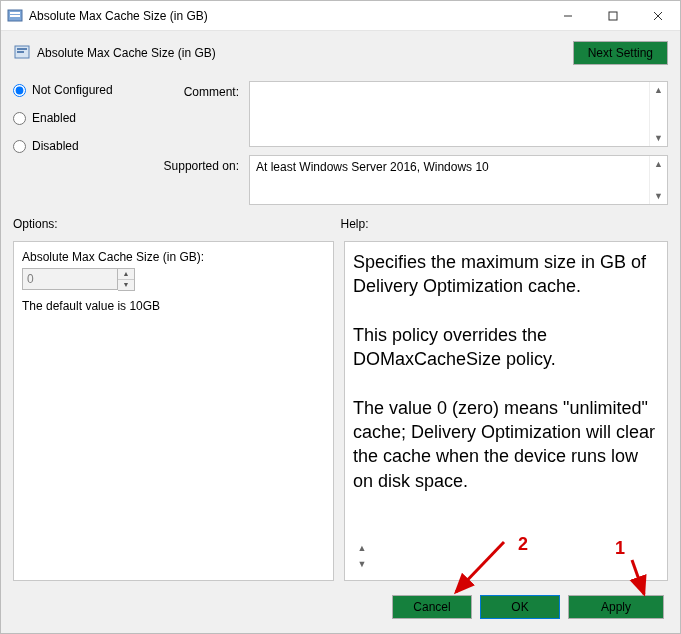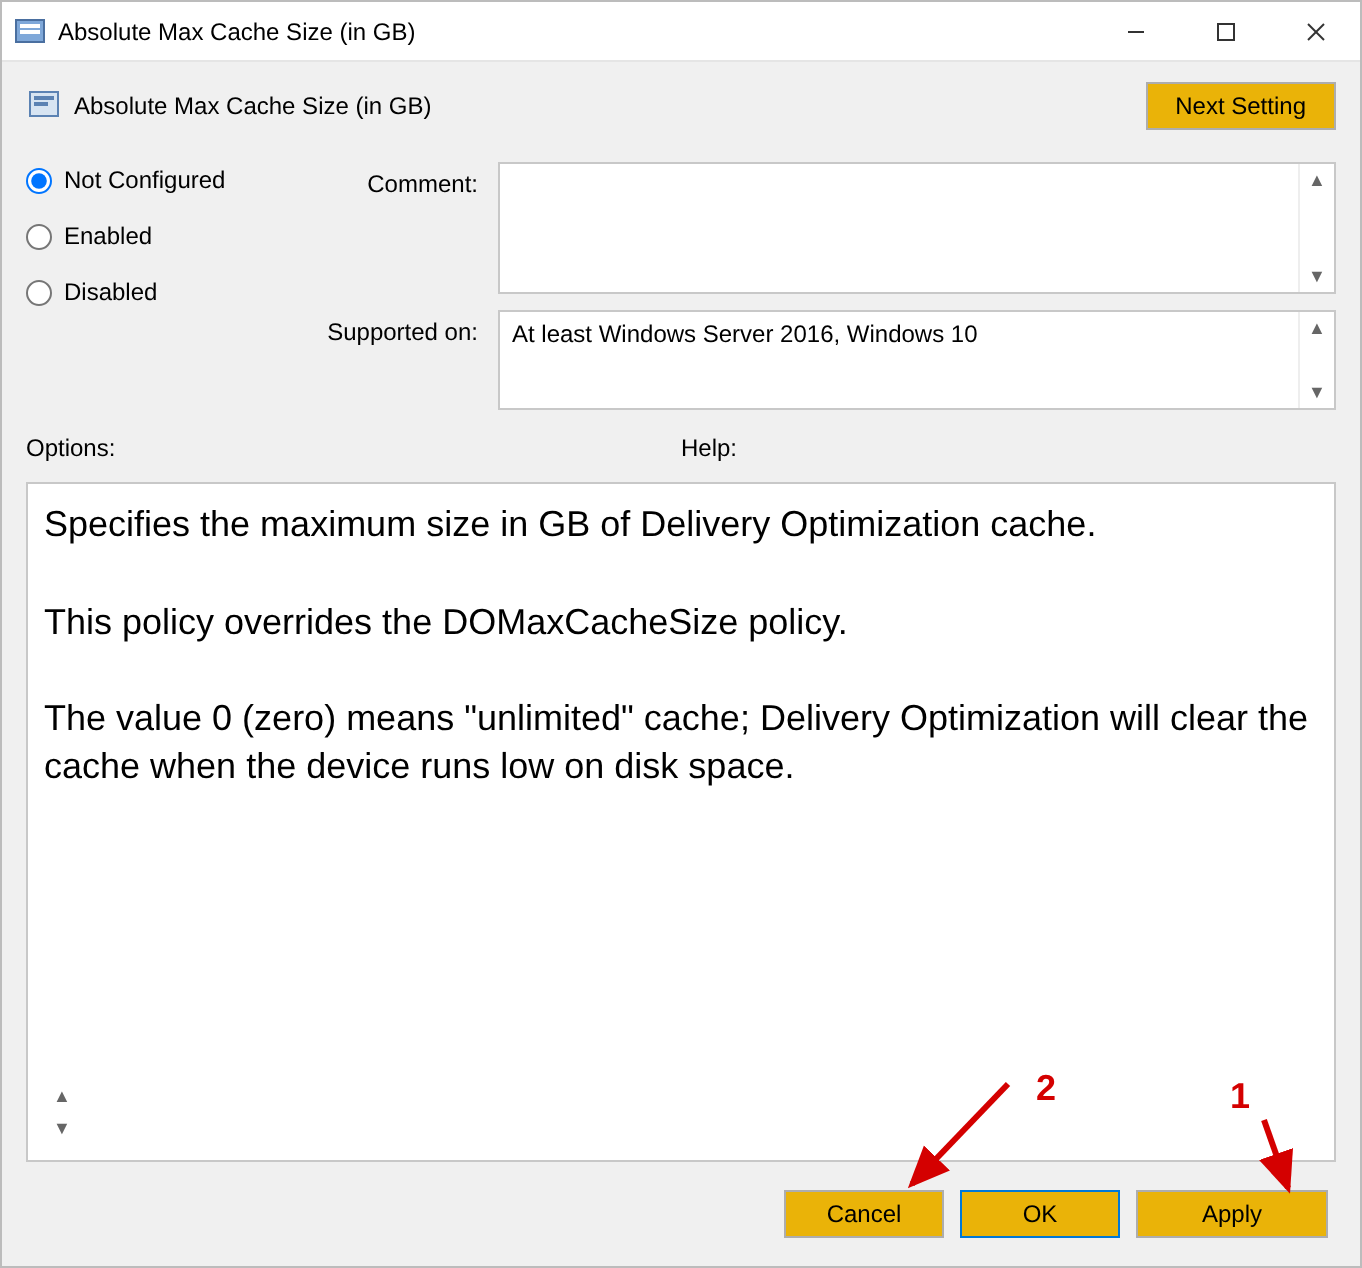--- a/index.html
+++ b/index.html
@@ -61,21 +61,21 @@
     flex: 1;
   }
   .page-title-wrap .icon {
     width: 18px; height: 18px;
     display: inline-flex; align-items: center; justify-content: center;
   }
   .nav-btns { display: flex; gap: 8px; }
   .btn {
     height: 24px;
     padding: 0 14px;
-    background: #eab308;
+    background: #15803d;
     border: 1px solid #adadad;
     font-family: inherit;
     font-size: 12px;
     cursor: pointer;
   }
   .btn[disabled] {
     color: #9a9a9a;
     border-color: #cfcfcf;
     background: #e6e6e6;
     cursor: default;
@@ -309,20 +309,31 @@
         </div>
       </div>
     </div>
 
     <div class="labels-row">
       <div class="left">Options:</div>
       <div class="right">Help:</div>
     </div>
 
     <div class="panes">
+      <div class="pane options-pane">
+        <div>Absolute Max Cache Size (in GB):</div>
+        <div class="spinner-row">
+          <input class="spinner-input" disabled="" value="0" style="">
+          <div class="spinner-btns">
+            <div>▲</div>
+            <div>▼</div>
+          </div>
+        </div>
+        <div>The default value is 10GB</div>
+      </div>
       <div class="pane help-pane">
         <div class="help-inner">
           <div>Specifies the maximum size in GB of Delivery Optimization cache.</div><br>
           <div>This policy overrides the DOMaxCacheSize policy.</div><br>
           <div>The value 0 (zero) means "unlimited" cache; Delivery Optimization will clear the cache when the device runs low on disk space.</div>
         </div>
         <div class="help-side">
           <div class="ta-caret">▲</div>
           <div class="ta-caret">▼</div>
         </div>

